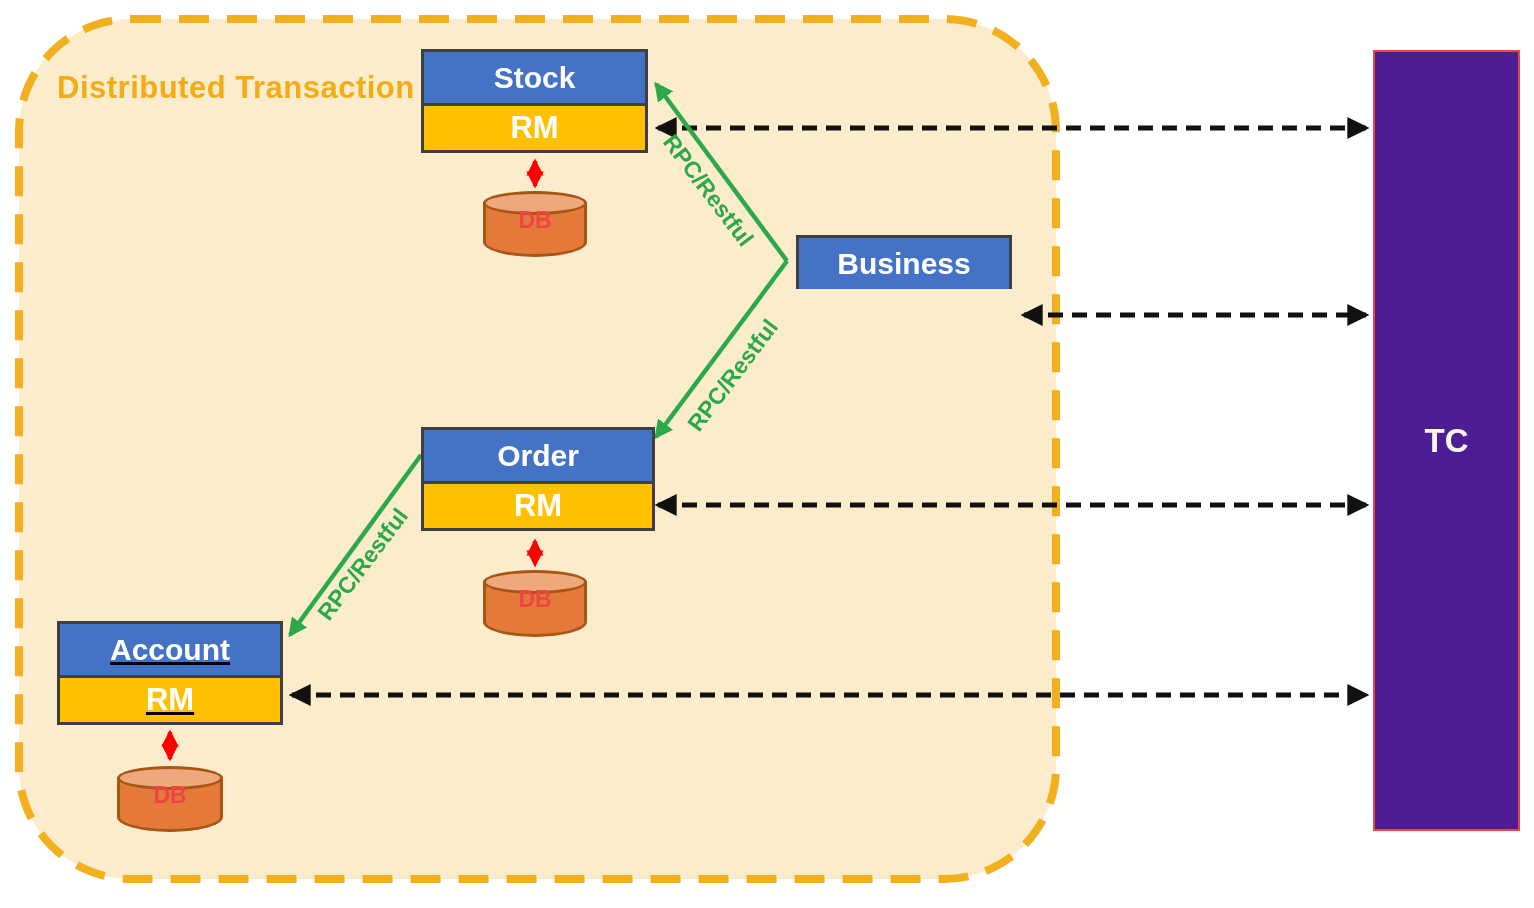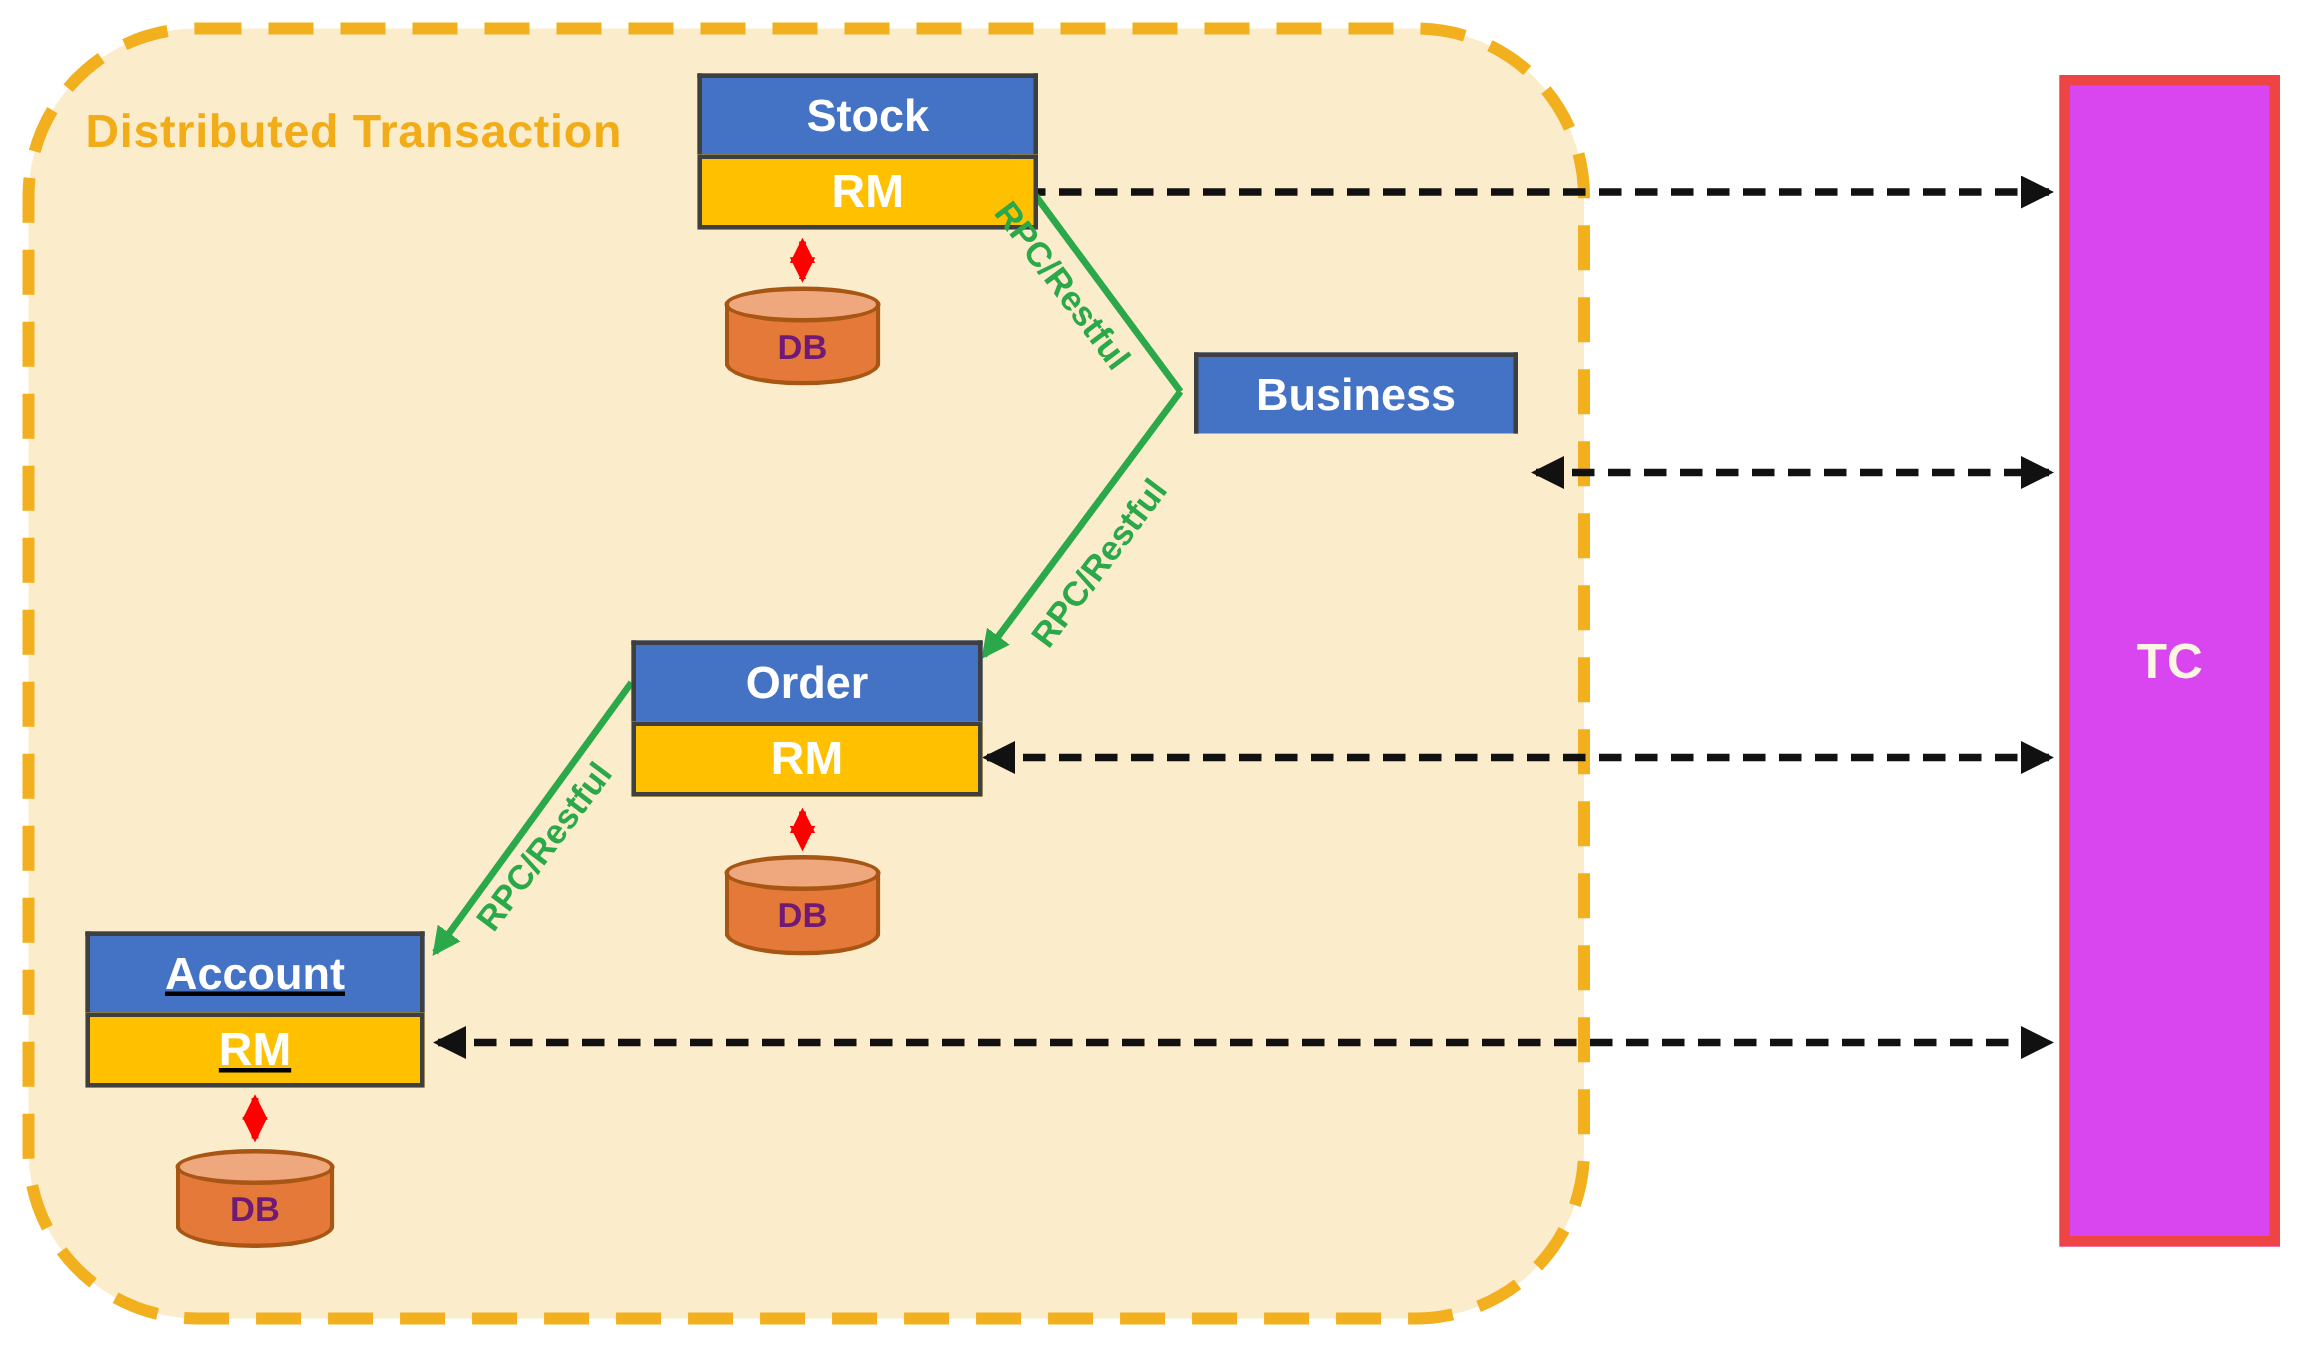--- a/index.html
+++ b/index.html
@@ -22,39 +22,39 @@
     display:flex;align-items:center;justify-content:center;
     color:#ffffff;font-size:30px;font-weight:bold;
   }
   .svc-band{
     height:44px;background:#FFC000;border:3px solid #3F3F3F;
     display:flex;align-items:center;justify-content:center;
     color:#ffffff;font-size:31px;font-weight:bold;
   }
   .tc{
     position:absolute;left:1373px;top:50px;width:147px;height:781px;z-index:2;
-    background:#d946ef;border:7px solid #ef4444;box-sizing:border-box;
+    background:#4c1d95;border:2px solid #ef4444;box-sizing:border-box;
     display:flex;align-items:center;justify-content:center;
     color:#FDF6E3;font-size:33px;font-weight:bold;
   }
   .db{position:absolute;z-index:2;}
   .db-top{
     position:absolute;left:0;right:0;top:0;height:24px;
     background:#EFA87E;border:3px solid #A85614;border-radius:50%;
     box-sizing:border-box;z-index:2;
   }
   .db-body{
     position:absolute;left:0;right:0;top:11px;bottom:0;
     background:#E4793A;border:3px solid #A85614;border-top:none;
     border-radius:0 0 52px 52px / 0 0 15px 15px;
     box-sizing:border-box;z-index:1;
   }
   .db-label{
-    position:absolute;left:0;right:0;top:27px;z-index:3;
-    text-align:center;color:#701a75;font-size:23px;font-weight:bold;
+    position:absolute;left:0;right:0;top:16px;z-index:3;
+    text-align:center;color:#ef4444;font-size:23px;font-weight:bold;
   }
   .rpc-label{
     position:absolute;width:172px;z-index:3;
     text-align:center;color:#2BA84A;font-size:23px;font-weight:bold;
     transform-origin:center center;white-space:nowrap;
   }
 </style>
 </head>
 <body>
 
@@ -84,21 +84,21 @@
     <line x1="535" y1="541" x2="535" y2="565" stroke="#FF0000" stroke-width="4.5" stroke-dasharray="7 5" marker-start="url(#mRed)" marker-end="url(#mRed)"></line>
     <line x1="170" y1="732" x2="170" y2="759" stroke="#FF0000" stroke-width="4.5" stroke-dasharray="7 5" marker-start="url(#mRed)" marker-end="url(#mRed)"></line>
 
     <line x1="787" y1="261" x2="656" y2="84" stroke="#2BA84A" stroke-width="4.5" marker-end="url(#mGreen)"></line>
     <line x1="787" y1="261" x2="656" y2="437" stroke="#2BA84A" stroke-width="4.5" marker-end="url(#mGreen)"></line>
     <line x1="421" y1="455" x2="290" y2="635" stroke="#2BA84A" stroke-width="4.5" marker-end="url(#mGreen)"></line>
   </svg>
 
   <div class="dt-title">Distributed Transaction</div>
 
-  <div class="svc" style="left:421px;top:49px;width:227px;margin-left:44px;">
+  <div class="svc" style="left:421px;top:49px;width:227px;">
     <div class="svc-header">Stock</div>
     <div class="svc-band">RM</div>
   </div>
 
   <div class="svc" style="left:796px;top:235px;width:216px;">
     <div class="svc-header">Business</div>
   </div>
 
   <div class="svc" style="left:421px;top:427px;width:234px;">
     <div class="svc-header">Order</div>

